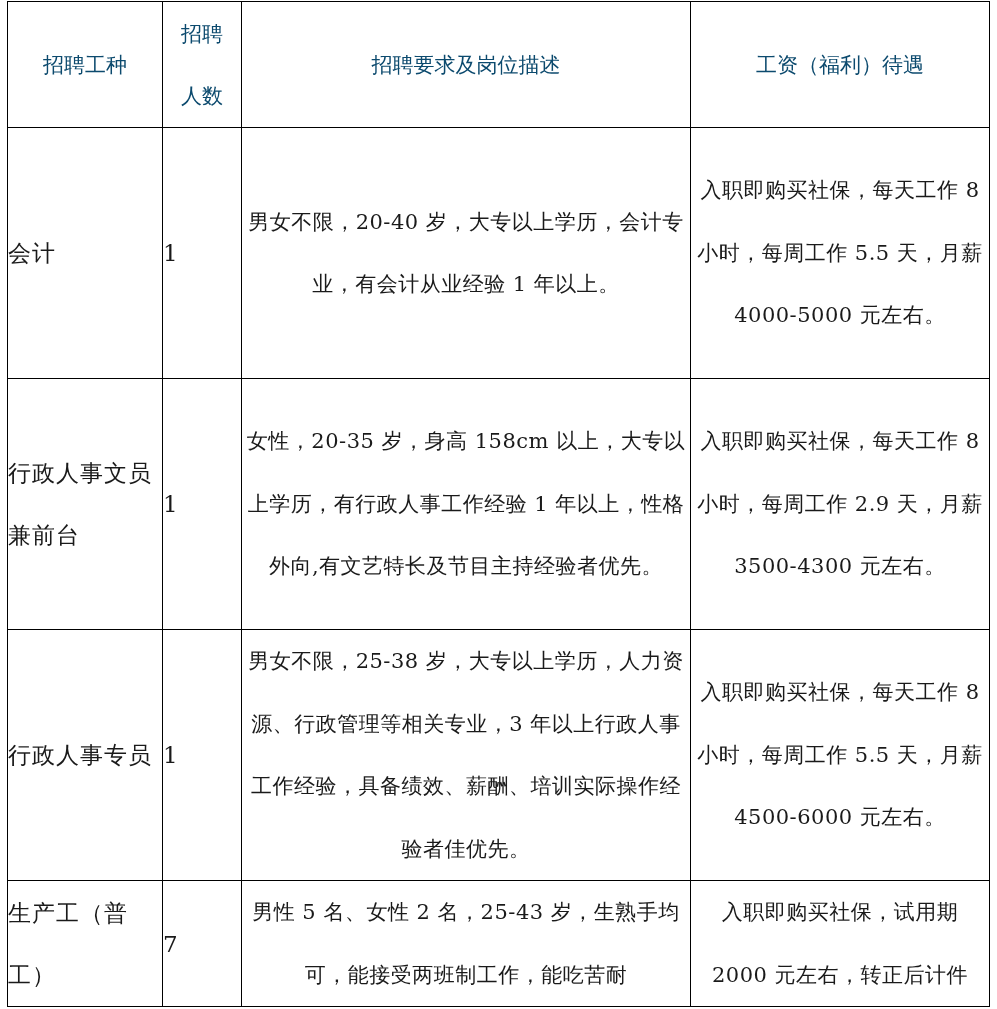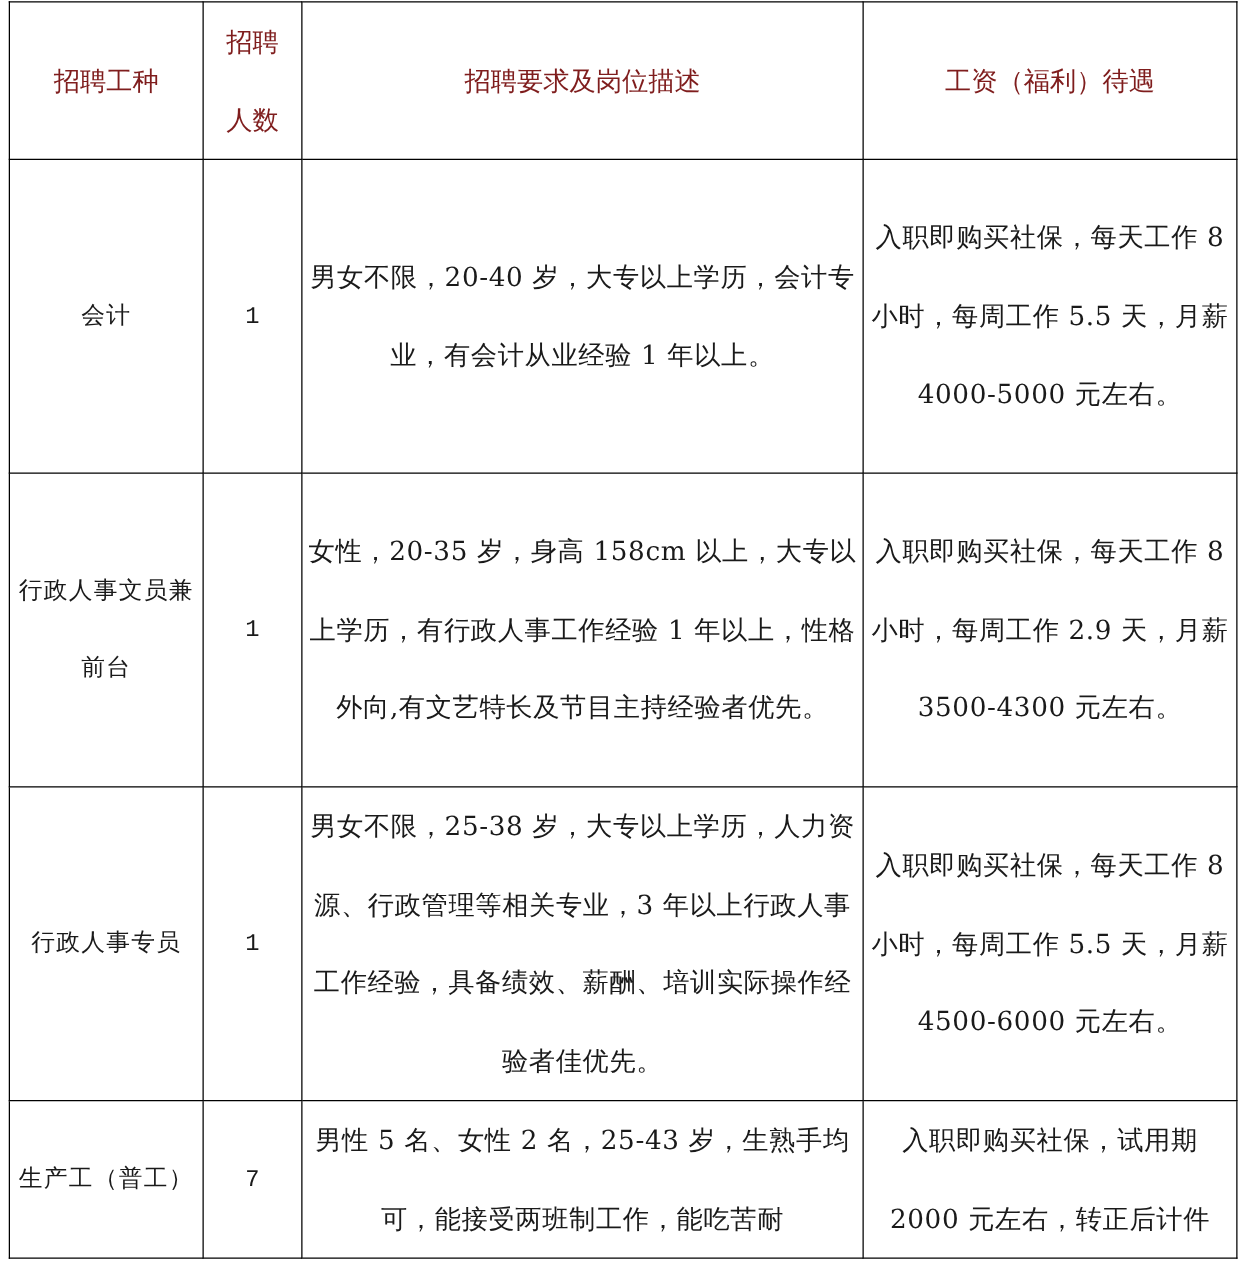--- a/index.html
+++ b/index.html
@@ -36,30 +36,29 @@
 
     tr.head { height: 126px; }
     tr.body-row { height: 251px; }
     tr.last-row { height: 125px; }
 
     th {
       font-family: "DejaVu Sans", "Liberation Sans", sans-serif;
       font-size: 21px;
       text-align: center;
       line-height: 62px;
-      color: #7f1d1d;
+      color: #0c4a6e;
     }
     th.count-head {
       line-height: 62px;
     }
     td.job, td.count {
-      text-align: center;
-      font-size: 19px;
+      text-align: left;
+      font-size: 23px;
       line-height: 62px;
-      font-family: Liberation Mono, monospace;
     }
     td.job {
       padding: 0 10px;
       letter-spacing: 1px;
     }
     td.desc, td.pay {
       font-size: 21px;
       line-height: 62.5px;
       text-align: center;
       letter-spacing: 0.5px;

